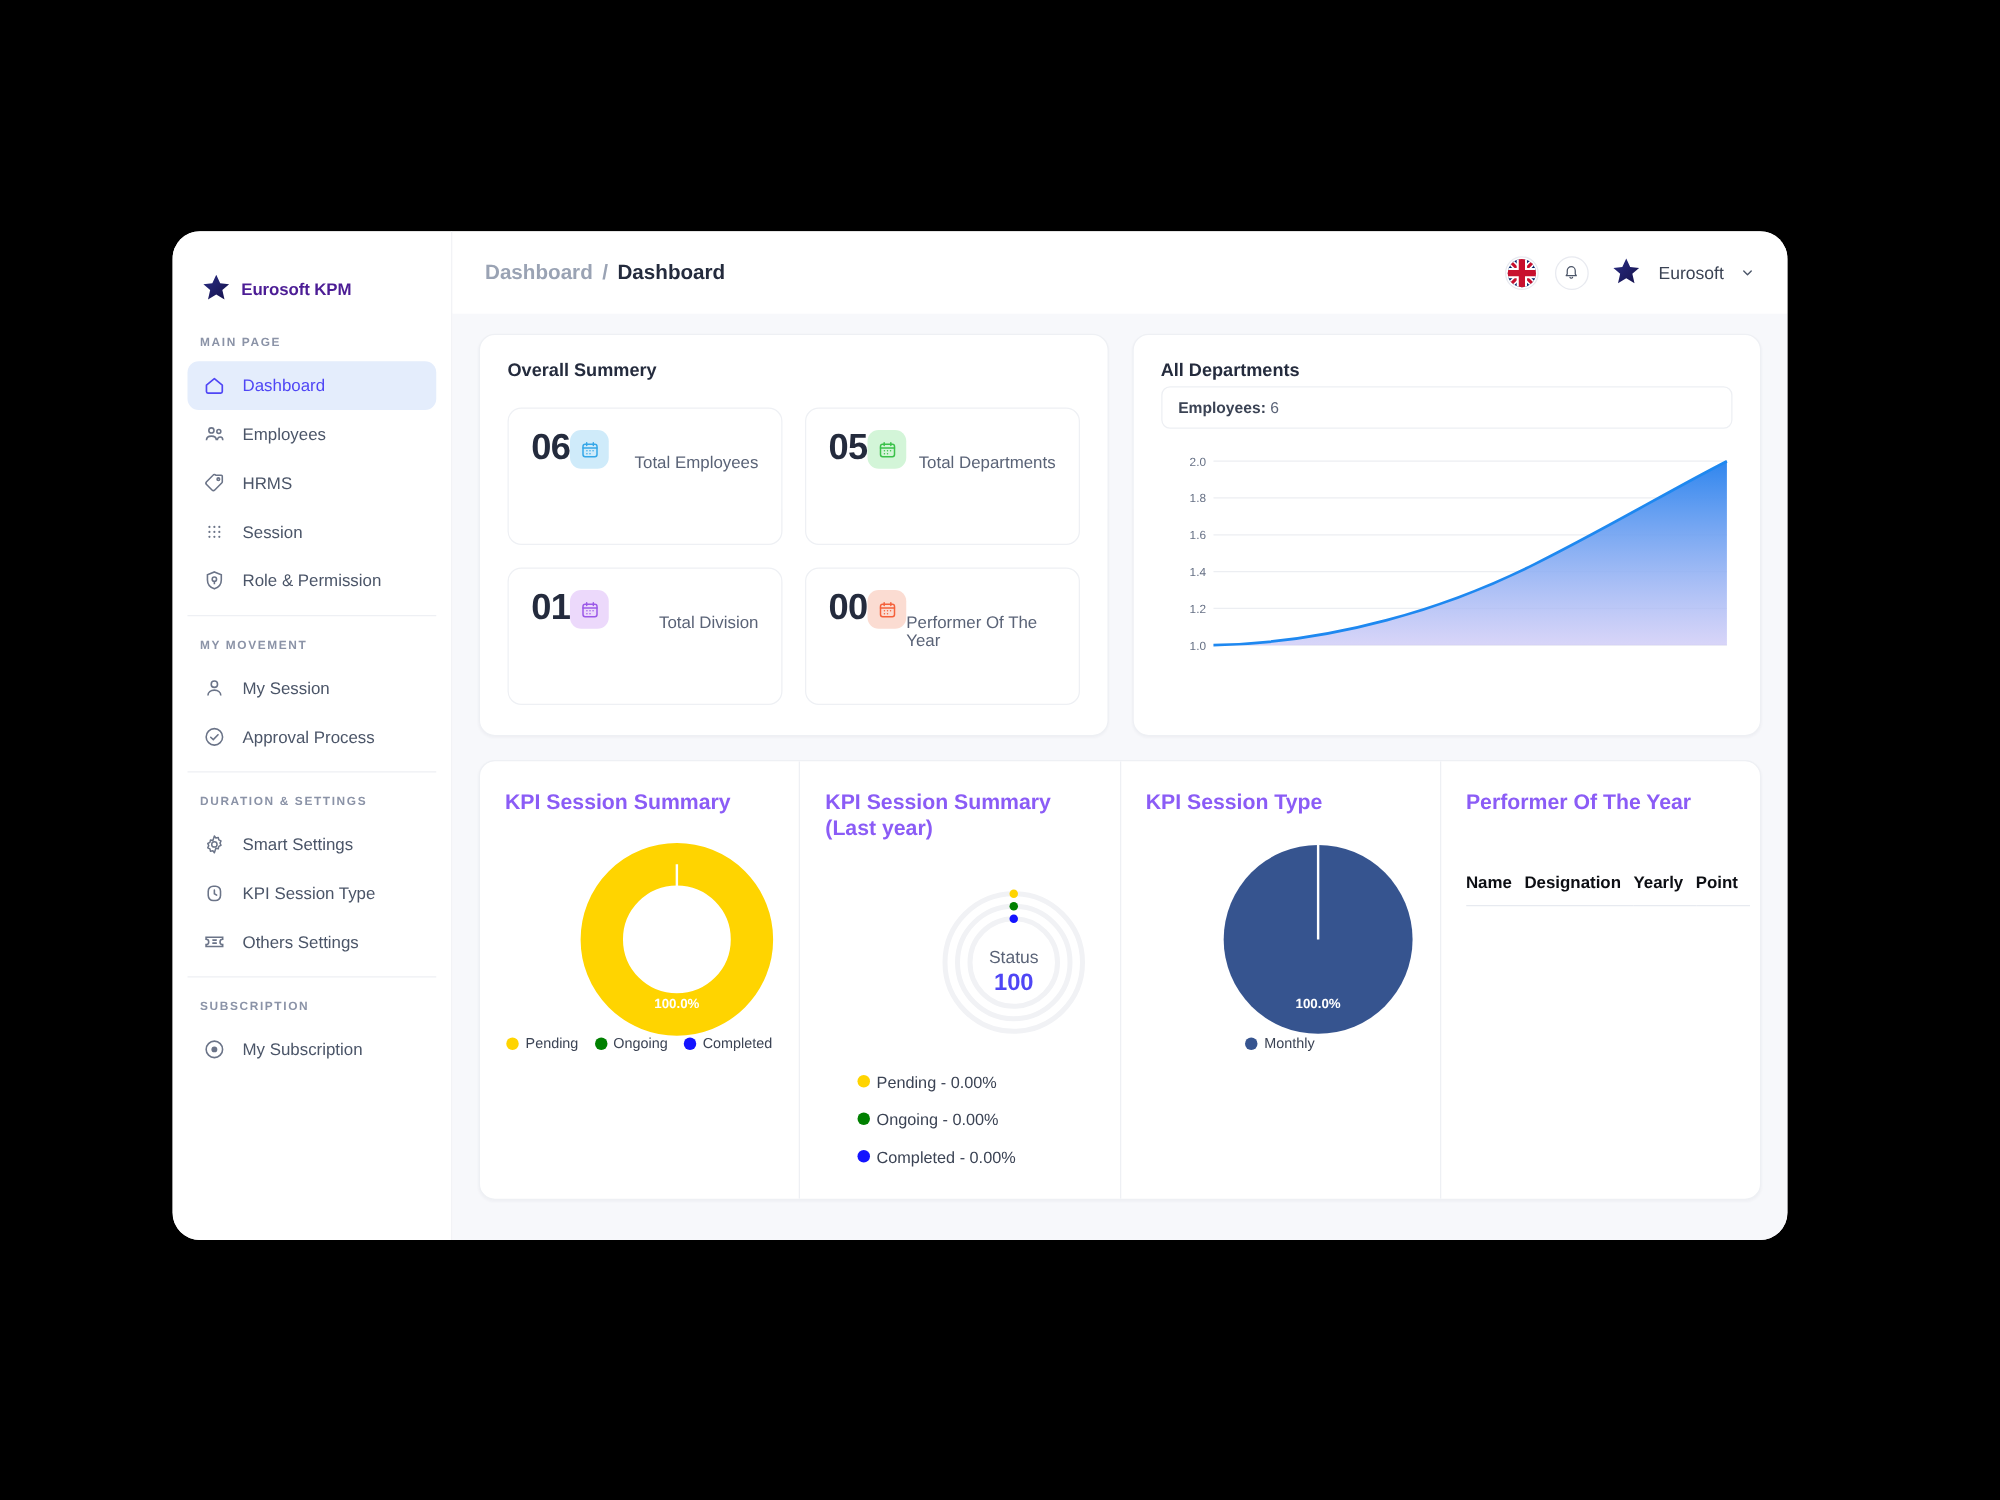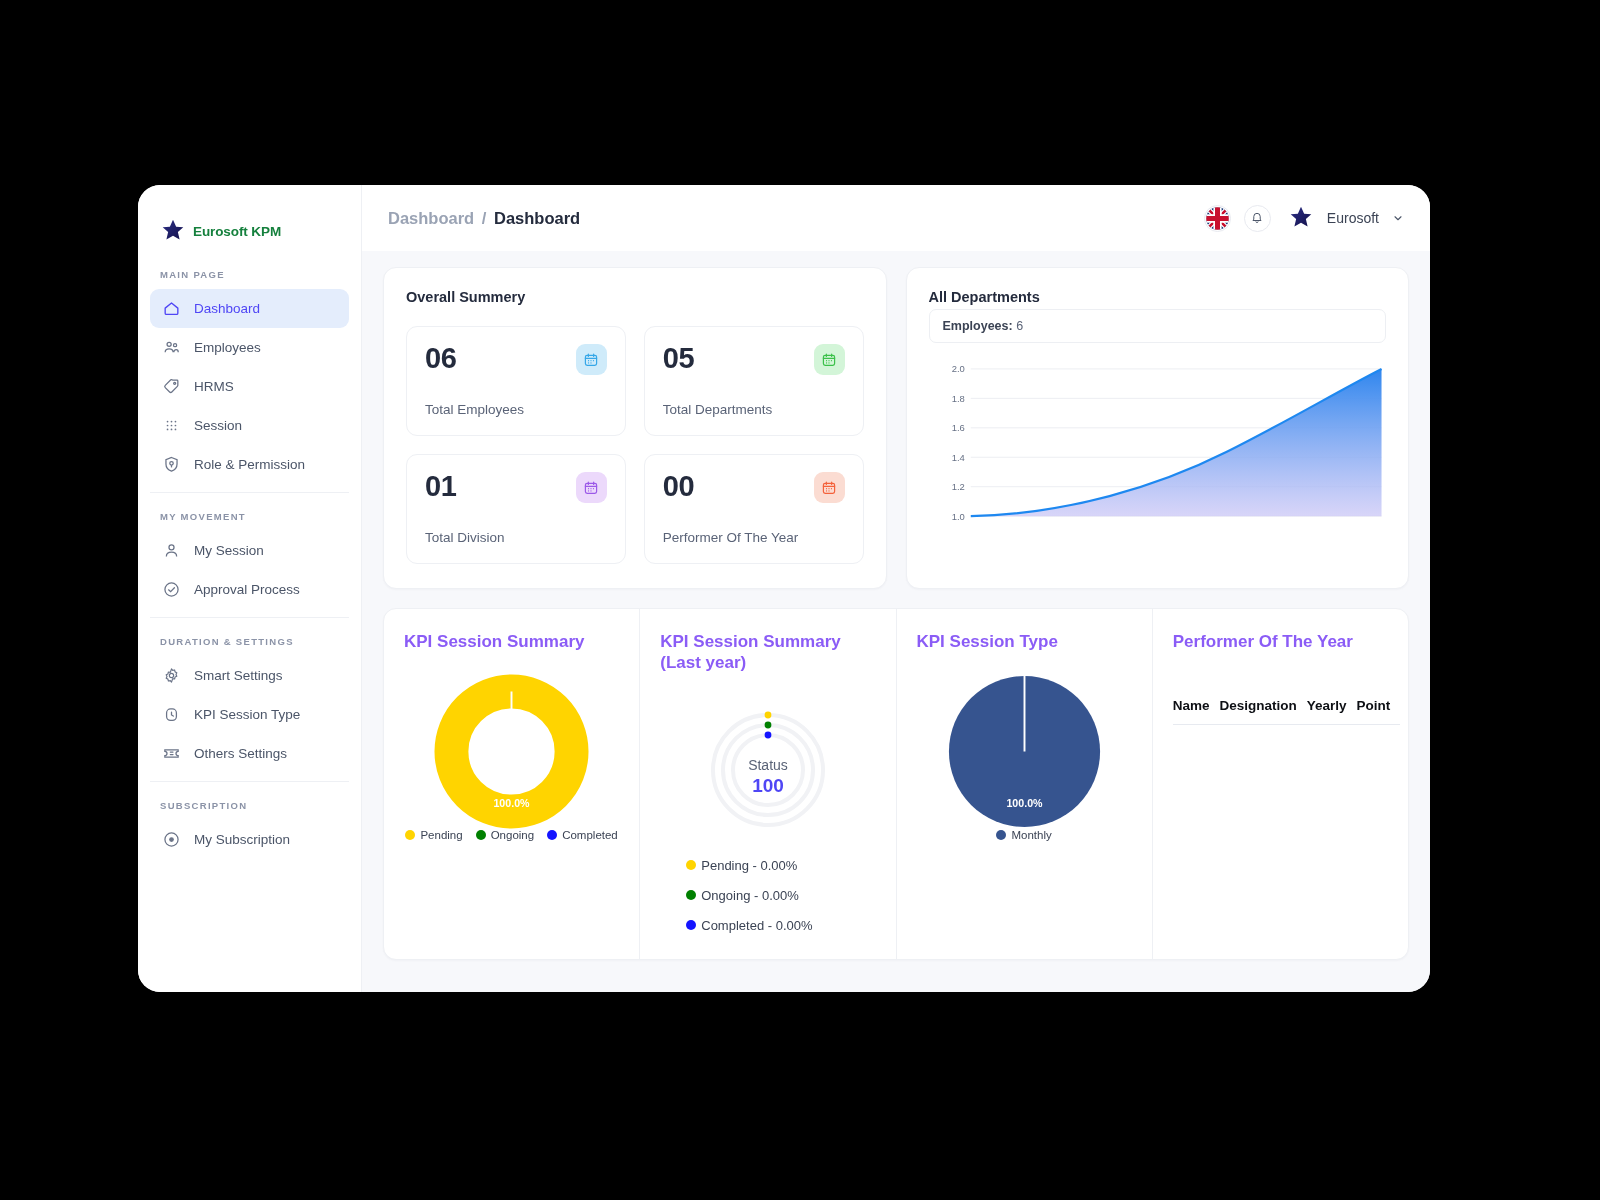--- a/index.html
+++ b/index.html
@@ -28,21 +28,21 @@
     padding: 0 0 10px 0;
     overflow: hidden;
   }
   .brand {
     display: flex; align-items: center; gap: 7px;
     padding: 26px 0 0 22px;
     height: 66px;
   }
   .brand-star { width: 26px; height: 26px; flex: 0 0 26px; }
   .brand-text {
-    font-size: 13.5px; font-weight: bold; color: #15803d; letter-spacing: -0.1px;
+    font-size: 13.5px; font-weight: bold; color: #4c1d95; letter-spacing: -0.1px;
   }
   .nav-section {
     font-size: 9.5px; font-weight: bold; letter-spacing: 1.3px;
     color: #8b93a7; padding: 18px 0 9px 22px; text-transform: uppercase;
   }
   .nav-item {
     display: flex; align-items: center; gap: 13px;
     margin: 0 12px; padding: 10px 0 10px 12px;
     border-radius: 9px;
     color: #4b5568; font-size: 13.5px;
@@ -83,21 +83,21 @@
     border: 1px solid #eef0f4;
     box-shadow: 0 1px 2px rgba(20,30,60,0.03);
   }
   .card-title { font-size: 14.5px; font-weight: bold; color: #242b3d; }
 
   .summary-card { flex: 1 1 0; padding: 21px 22px 24px 22px; }
   .stat-grid { display: grid; grid-template-columns: 1fr 1fr; gap: 18px; margin-top: 21px; }
   .stat {
     border: 1px solid #eef0f4; border-radius: 11px;
     padding: 17px 18px 18px 18px; min-height: 110px;
-    display: flex; flex-direction: column; justify-content: space-between;
+    display: flex; justify-content: space-between;
   }
   .stat-top { display: flex; align-items: flex-start; justify-content: space-between; }
   .stat-num { font-size: 29px; font-weight: bold; color: #242b3d; letter-spacing: -0.5px; line-height: 1; }
   .stat-ico {
     width: 31px; height: 31px; border-radius: 9px;
     display: flex; align-items: center; justify-content: center; flex: 0 0 31px;
   }
   .stat-label { font-size: 13.5px; color: #5a6377; margin-top: 18px; }
 
   .dept-card { flex: 1 1 0; padding: 21px 22px 22px 22px; }
@@ -108,21 +108,21 @@
   .pill b { color: #3b4354; font-weight: bold; }
   .areawrap { margin-top: 14px; }
 
   .row2 { display: flex; margin-top: 19px; background: #fff;
           border: 1px solid #eef0f4; border-radius: 13px; overflow: hidden;
           box-shadow: 0 1px 2px rgba(20,30,60,0.03); min-height: 352px; }
   .panel { flex: 1 1 0; padding: 22px 20px 10px 20px; border-right: 1px solid #eef0f4; min-width: 0; }
   .panel:last-child { border-right: none; }
   .panel-title { font-size: 17px; font-weight: bold; color: #8b5cf6; line-height: 1.25; }
 
-  .chart-mid { display: flex; align-items: center; justify-content: center; margin-top: 22px; }
+  .chart-mid { display: flex; align-items: center; justify-content: flex-end; margin-top: 22px; }
   .legend-row { display: flex; align-items: center; justify-content: center; gap: 13px; flex-wrap: wrap; }
   .lg { display: flex; align-items: center; gap: 5px; font-size: 11.5px; color: #3b4354; }
   .dot { width: 10px; height: 10px; border-radius: 50%; flex: 0 0 10px; }
   .legend-col { margin-top: 18px; padding-left: 26px; display: flex; flex-direction: column; gap: 15px; }
   .legend-col .lg { font-size: 13px; }
 
   table.perf { width: 100%; border-collapse: collapse; margin-top: 46px; }
   table.perf th {
     text-align: left; font-size: 13.5px; font-weight: bold; color: #0d0f14;
     padding: 0 10px 11px 0; white-space: nowrap;

